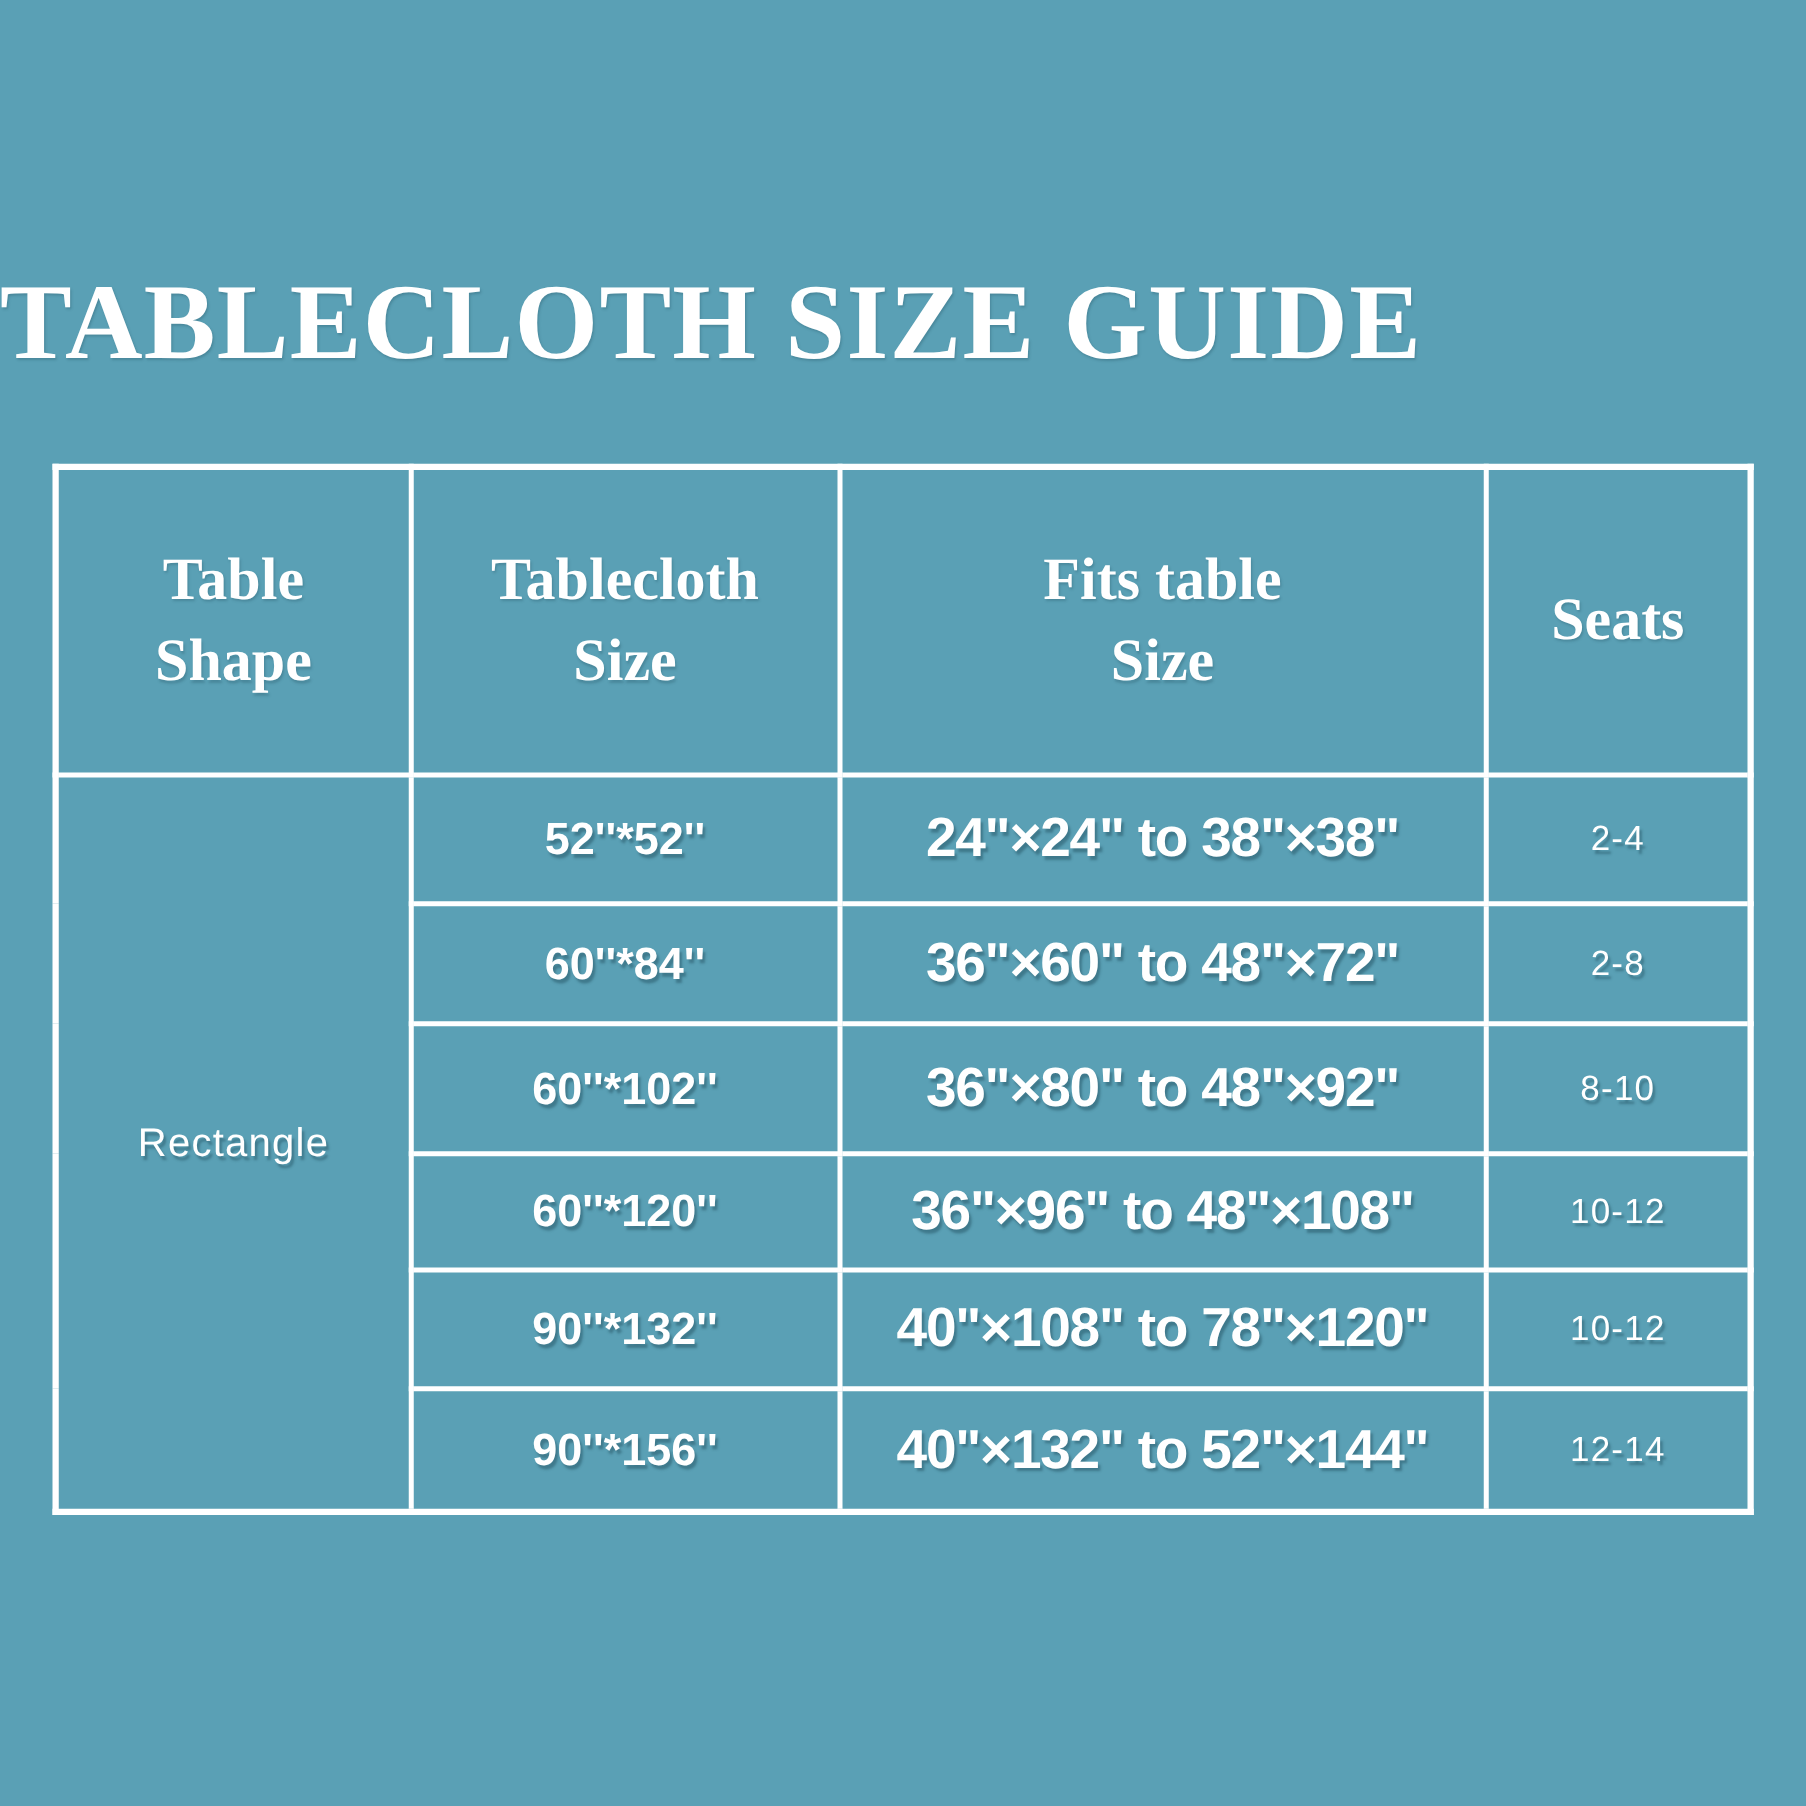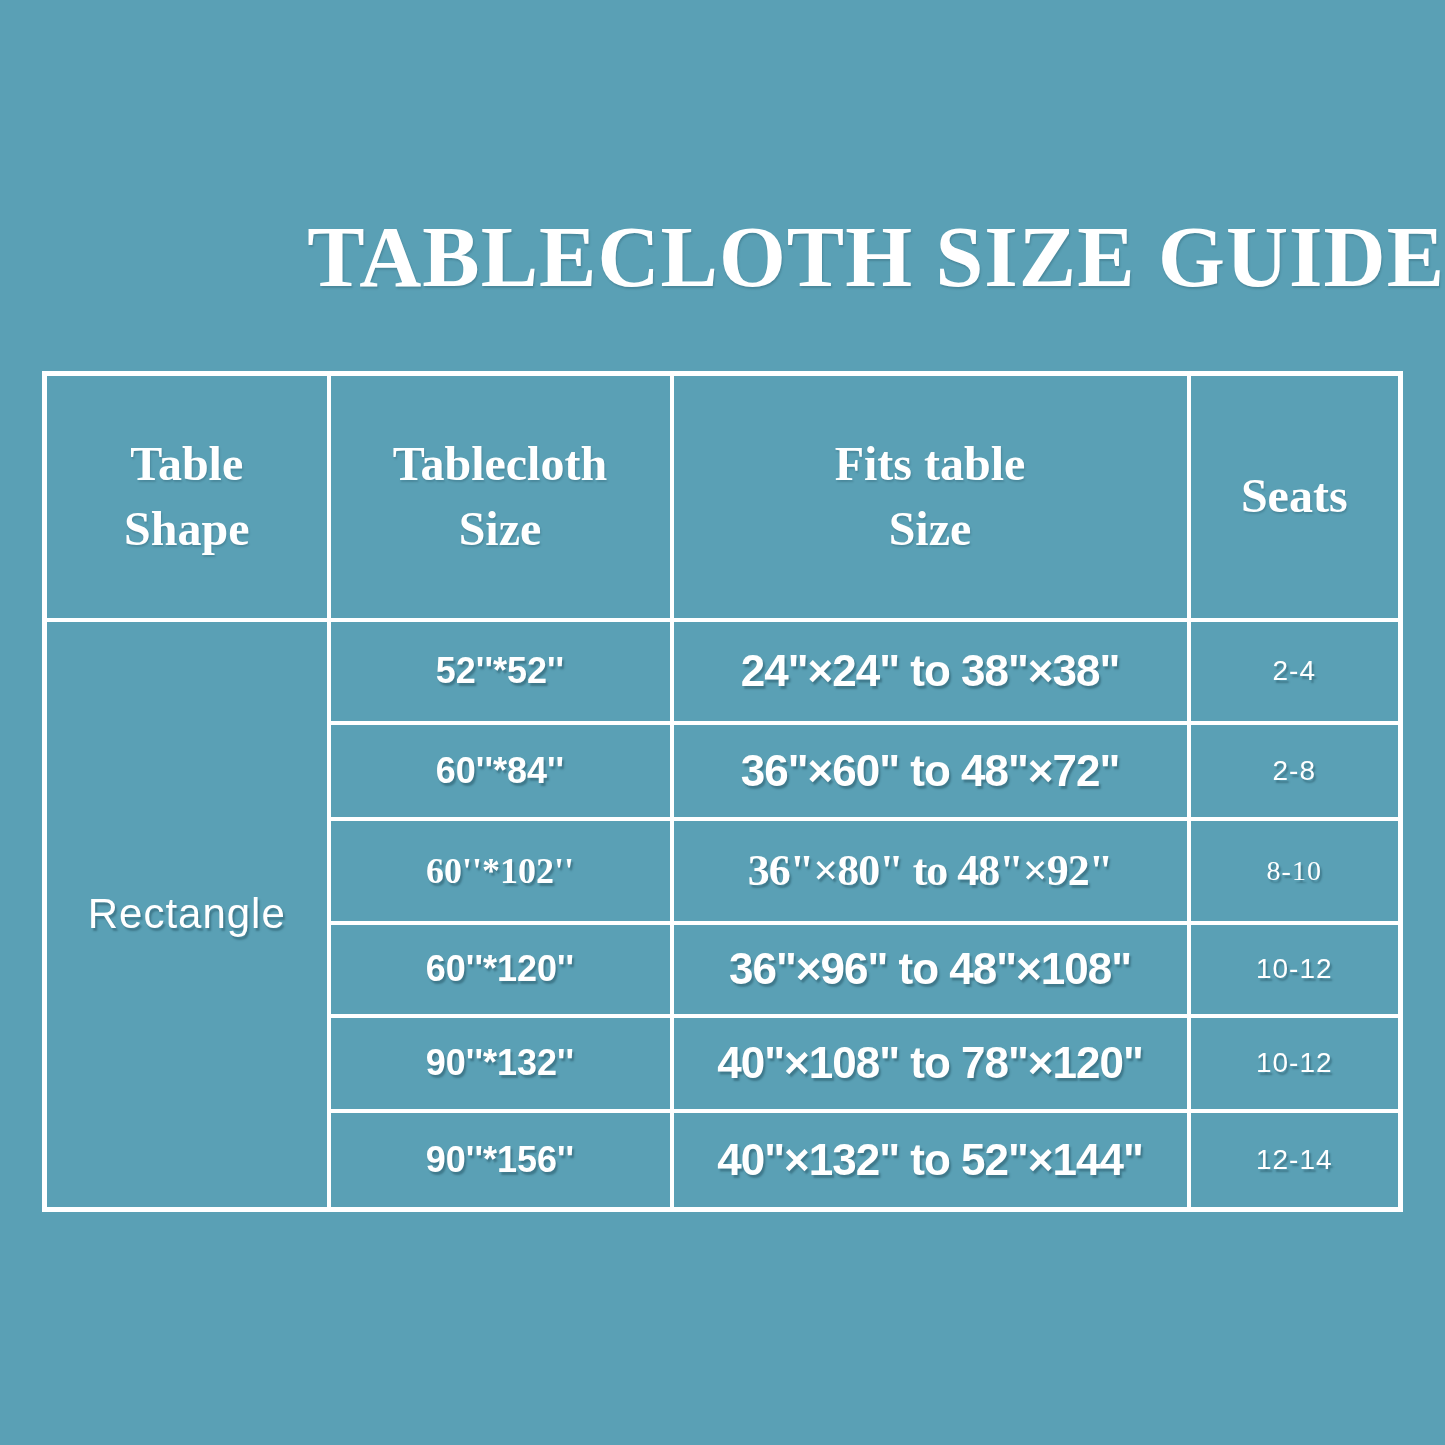--- a/index.html
+++ b/index.html
@@ -13,21 +13,21 @@
     overflow: hidden;
     position: relative;
     font-family: "Liberation Sans", sans-serif;
     color: #FFFFFF;
   }
   .page-title {
     position: absolute;
     top: 214px;
     left: 0;
     width: 100%;
-    text-align: right;
+    text-align: left;
     font-family: "Liberation Serif", serif;
     font-weight: bold;
     font-size: 86px;
     line-height: 1;
     letter-spacing: 1px;
     color: #FFFFFF;
     text-shadow: 1px 2px 2px rgba(23,62,78,0.25);
     white-space: nowrap;
   }
   table.size-guide {
@@ -43,34 +43,34 @@
   table.size-guide td, table.size-guide th {
     border: 4px solid #FFFFFF;
     text-align: center;
     vertical-align: middle;
     overflow: hidden;
     padding: 0;
   }
   table.size-guide tr.header-row { height: 246px; }
   table.size-guide tr.data-row-1 { height: 103px; }
   table.size-guide tr.data-row-2 { height: 96px; }
-  table.size-guide tr.data-row-3 { height: 104px; font-family: Liberation Serif, serif; }
+  table.size-guide tr.data-row-3 { height: 104px; }
   table.size-guide tr.data-row-4 { height: 93px; }
   table.size-guide tr.data-row-5 { height: 95px; }
   table.size-guide tr.data-row-6 { height: 99px; }
   th.col-header {
     font-family: "Liberation Serif", serif;
     font-weight: bold;
     font-size: 48px;
     line-height: 1.35;
     white-space: pre-line;
     text-shadow: 1px 2px 2px rgba(23,62,78,0.25);
   }
   td.shape-cell {
-    font-size: 42px;
+    font-size: 32px;
     font-weight: normal;
     letter-spacing: 1px;
     padding-bottom: 134px; 
     text-shadow: 2px 3px 2px rgba(23,62,78,0.40);
   }
   td.cloth-size-cell {
     font-size: 36px;
     font-weight: bold;
     text-shadow: 2px 3px 2px rgba(23,62,78,0.40);
     white-space: nowrap;

